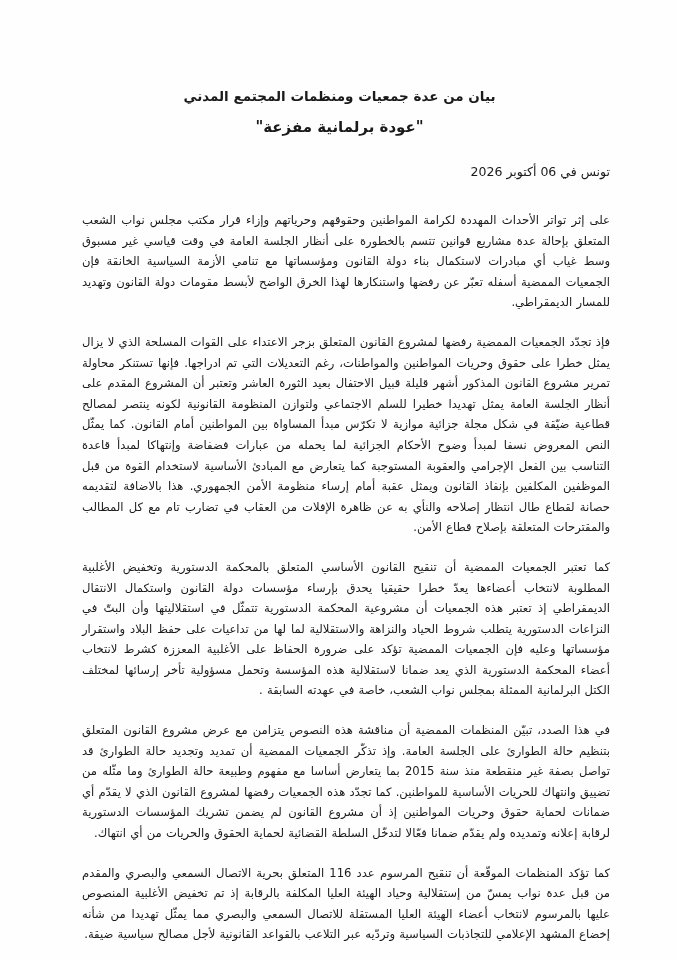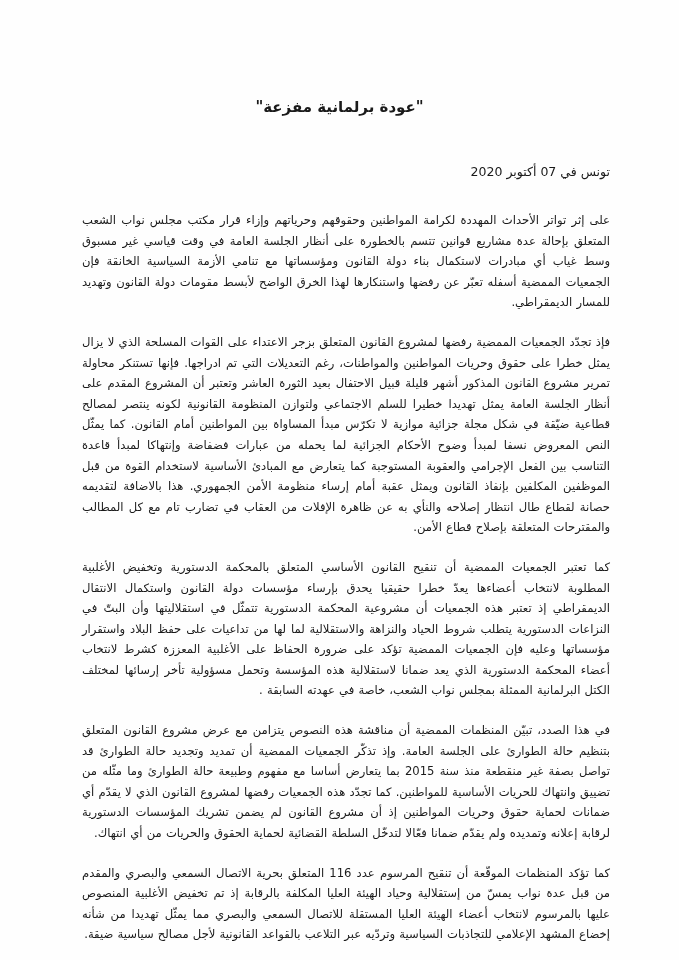--- a/index.html
+++ b/index.html
@@ -66,24 +66,25 @@
     text-align-last: right;
     margin: 0 0 19px 2px;
     word-spacing: 0.5px;
   }
 </style>
 </head>
 <body>
 
 <div class="page">
   <div class="header-block">
+    <p class="doc-heading">بيان من عدة جمعيات ومنظمات المجتمع المدني</p>
     <p class="doc-title">"عودة برلمانية مفزعة"</p>
   </div>
 
-  <div class="dateline">تونس في 07 أكتوبر 2020</div>
+  <div class="dateline">تونس في 06 أكتوبر 2026</div>
 
   <div class="body-text">
     <p class="para">على إثر تواتر الأحداث المهددة لكرامة المواطنين وحقوقهم وحرياتهم وإزاء قرار مكتب مجلس نواب الشعب المتعلق بإحالة عدة مشاريع قوانين تتسم بالخطورة على أنظار الجلسة العامة في وقت قياسي غير مسبوق وسط غياب أي مبادرات لاستكمال بناء دولة القانون ومؤسساتها مع تنامي الأزمة السياسية الخانقة فإن الجمعيات الممضية أسفله تعبّر عن رفضها واستنكارها لهذا الخرق الواضح لأبسط مقومات دولة القانون وتهديد للمسار الديمقراطي.</p>
     <p class="para">فإذ تجدّد الجمعيات الممضية رفضها لمشروع القانون المتعلق بزجر الاعتداء على القوات المسلحة الذي لا يزال يمثل خطرا على حقوق وحريات المواطنين والمواطنات، رغم التعديلات التي تم ادراجها. فإنها تستنكر محاولة تمرير مشروع القانون المذكور أشهر قليلة قبيل الاحتفال بعيد الثورة العاشر وتعتبر أن المشروع المقدم على أنظار الجلسة العامة يمثل تهديدا خطيرا للسلم الاجتماعي ولتوازن المنظومة القانونية لكونه ينتصر لمصالح قطاعية ضيّقة في شكل مجلة جزائية موازية لا تكرّس مبدأ المساواة بين المواطنين أمام القانون. كما يمثّل النص المعروض نسفا لمبدأ وضوح الأحكام الجزائية لما يحمله من عبارات فضفاضة وإنتهاكا لمبدأ قاعدة التناسب بين الفعل الإجرامي والعقوبة المستوجبة كما يتعارض مع المبادئ الأساسية لاستخدام القوة من قبل الموظفين المكلفين بإنفاذ القانون ويمثل عقبة أمام إرساء منظومة الأمن الجمهوري. هذا بالاضافة لتقديمه حصانة لقطاع طال انتظار إصلاحه والنأي به عن ظاهرة الإفلات من العقاب في تضارب تام مع كل المطالب والمقترحات المتعلقة بإصلاح قطاع الأمن.</p>
     <p class="para">كما تعتبر الجمعيات الممضية أن تنقيح القانون الأساسي المتعلق بالمحكمة الدستورية وتخفيض الأغلبية المطلوبة لانتخاب أعضاءها يعدّ خطرا حقيقيا يحدق بإرساء مؤسسات دولة القانون واستكمال الانتقال الديمقراطي إذ تعتبر هذه الجمعيات أن مشروعية المحكمة الدستورية تتمثّل في استقلاليتها وأن البتّ في النزاعات الدستورية يتطلب شروط الحياد والنزاهة والاستقلالية لما لها من تداعيات على حفظ البلاد واستقرار مؤسساتها وعليه فإن الجمعيات الممضية تؤكد على ضرورة الحفاظ على الأغلبية المعززة كشرط لانتخاب أعضاء المحكمة الدستورية الذي يعد ضمانا لاستقلالية هذه المؤسسة وتحمل مسؤولية تأخر إرسائها لمختلف الكتل البرلمانية الممثلة بمجلس نواب الشعب، خاصة في عهدته السابقة .</p>
     <p class="para">في هذا الصدد، تبيّن المنظمات الممضية أن مناقشة هذه النصوص يتزامن مع عرض مشروع القانون المتعلق بتنظيم حالة الطوارئ على الجلسة العامة. وإذ تذكّر الجمعيات الممضية أن تمديد وتجديد حالة الطوارئ قد تواصل بصفة غير منقطعة منذ سنة 2015 بما يتعارض أساسا مع مفهوم وطبيعة حالة الطوارئ وما مثّله من تضييق وانتهاك للحريات الأساسية للمواطنين. كما تجدّد هذه الجمعيات رفضها لمشروع القانون الذي لا يقدّم أي ضمانات لحماية حقوق وحريات المواطنين إذ أن مشروع القانون لم يضمن تشريك المؤسسات الدستورية لرقابة إعلانه وتمديده ولم يقدّم ضمانا فعّالا لتدخّل السلطة القضائية لحماية الحقوق والحريات من أي انتهاك.</p>
     <p class="para">كما تؤكد المنظمات الموقّعة أن تنقيح المرسوم عدد 116 المتعلق بحرية الاتصال السمعي والبصري والمقدم من قبل عدة نواب يمسّ من إستقلالية وحياد الهيئة العليا المكلفة بالرقابة إذ تم تخفيض الأغلبية المنصوص عليها بالمرسوم لانتخاب أعضاء الهيئة العليا المستقلة للاتصال السمعي والبصري مما يمثّل تهديدا من شأنه إخضاع المشهد الإعلامي للتجاذبات السياسية وتردّيه عبر التلاعب بالقواعد القانونية لأجل مصالح سياسية ضيقة.</p>
 
   </div>
 </div>

